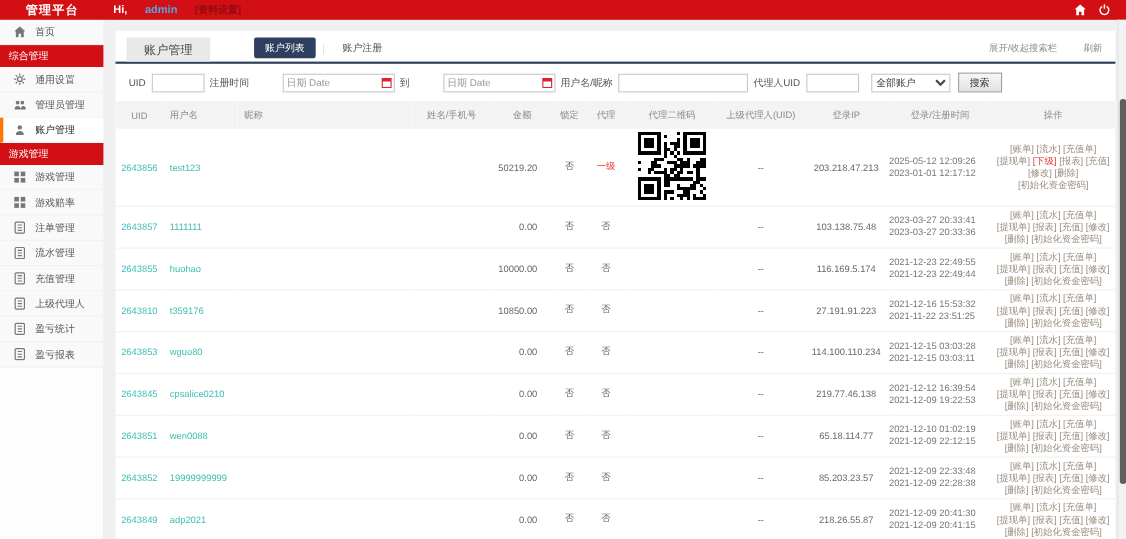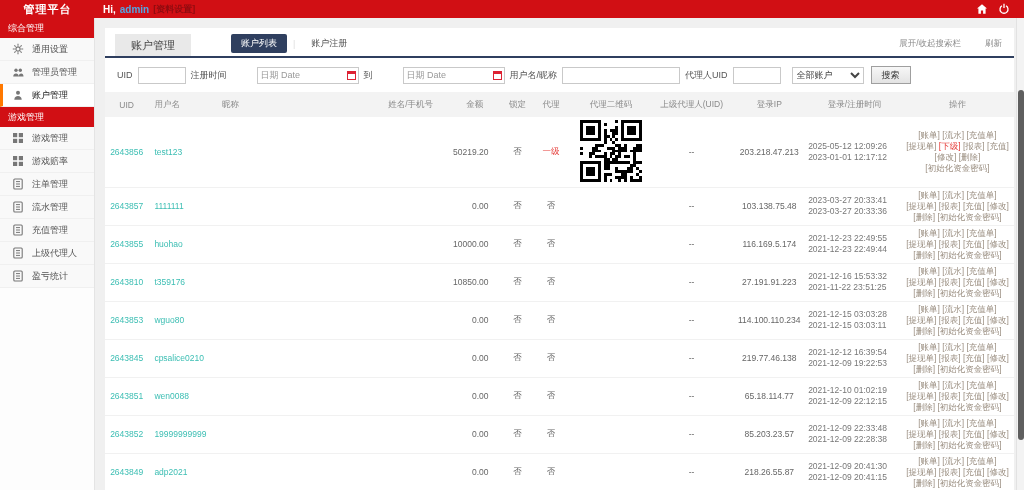--- a/index.html
+++ b/index.html
@@ -2,21 +2,21 @@
 <html><head>
 <meta charset="utf-8">
 <style>
   * { margin:0; padding:0; box-sizing:border-box; }
   html,body { width:1024px; height:490px; overflow:hidden; }
   body { font-family:"Liberation Sans","DejaVu Sans",sans-serif; background:#f0f0f0; position:relative; font-size:9px; color:#666; }
 
   
   .top-header { position:absolute; left:0; top:0; width:1024px; height:18px; background:#d10f14; color:#fff; display:flex; align-items:center; z-index:30; }
   .brand { width:95px; text-align:center; font-size:11px; font-weight:bold; letter-spacing:1px; }
-  .greet { margin-left:8px; font-size:10px; font-weight:bold; display:flex; align-items:center; gap:4px; }
+  .greet { margin-left:8px; font-size:10px; font-weight:bold; display:flex; align-items:center; gap:16px; }
   .greet .admin { color:#53a6e3; }
   .greet .profile { color:#8f0c10; font-weight:bold; font-size:9px; cursor:pointer; }
   .hdr-right { margin-left:auto; margin-right:14px; display:flex; align-items:center; gap:10px; }
   .hdr-ico { width:12px; height:12px; cursor:pointer; display:inline-block; }
 
   
   .sidebar { position:absolute; left:0; top:18px; width:95px; bottom:0; background:#fdfdfd; border-right:1px solid #e4e4e4; z-index:20; }
   .side-item { height:23px; display:flex; align-items:center; padding-left:12px; gap:8px; color:#555; cursor:pointer; background:#f9f9f9; border-bottom:1px solid #f0f0f0; }
   .side-item .side-label { font-size:9px; }
   .side-item.active { background:#fff; border-left:3px solid #ff7800; padding-left:9px; color:#222; }
@@ -93,20 +93,28 @@
       <svg width="12" height="12" viewBox="0 0 12 12">
           <path d="M4 2.8 A4 4 0 1 0 8 2.8" fill="none" stroke="#fff" stroke-width="1.3"></path>
           <line x1="6" y1="0.8" x2="6" y2="5" stroke="#fff" stroke-width="1.3"></line>
         </svg>
     </span>
   </div>
 </header>
 
 <aside class="sidebar">
   <div id="sidebar-items">
+      <div class="side-item">
+    <span class="side-icon">
+          <svg width="12" height="12" viewBox="0 0 12 12">
+            <path d="M6 1.2 L11 5.4 H9.6 V10.8 H7.1 V7.6 H4.9 V10.8 H2.4 V5.4 H1 Z" fill="#777"></path>
+          </svg>
+        </span>
+    <span class="side-label">首页</span>
+  </div>
       <div class="side-section">综合管理</div>
       <div class="side-item">
     <span class="side-icon">
           <svg width="12" height="12" viewBox="0 0 12 12">
             <circle cx="6" cy="6" r="2.1" fill="none" stroke="#777" stroke-width="1.2"></circle>
             <path d="M6 .8v2M6 9.2v2M.8 6h2M9.2 6h2M2.3 2.3l1.4 1.4M8.3 8.3l1.4 1.4M9.7 2.3 8.3 3.7M3.7 8.3 2.3 9.7" stroke="#777" stroke-width="1.1"></path>
           </svg>
         </span>
     <span class="side-label">通用设置</span>
   </div>
@@ -190,20 +198,29 @@
     <span class="side-label">上级代理人</span>
   </div>
       <div class="side-item">
     <span class="side-icon">
           <svg width="12" height="12" viewBox="0 0 12 12">
             <rect x="1.8" y="1" width="8.4" height="10" rx="1" fill="none" stroke="#777" stroke-width="1.1"></rect>
             <path d="M4 3.6h4M4 6h4M4 8.4h4" stroke="#777" stroke-width="1"></path>
           </svg>
         </span>
     <span class="side-label">盈亏统计</span>
+  </div>
+      <div class="side-item">
+    <span class="side-icon">
+          <svg width="12" height="12" viewBox="0 0 12 12">
+            <rect x="1.8" y="1" width="8.4" height="10" rx="1" fill="none" stroke="#777" stroke-width="1.1"></rect>
+            <path d="M4 3.6h4M4 6h4M4 8.4h4" stroke="#777" stroke-width="1"></path>
+          </svg>
+        </span>
+    <span class="side-label">盈亏报表</span>
   </div>
     </div>
 </aside>
 
 <main class="main">
   <div class="card">
 
     <div class="tabstrip">
       <div class="page-tab">账户管理</div>
       <div class="subtabs" id="subtabs">

